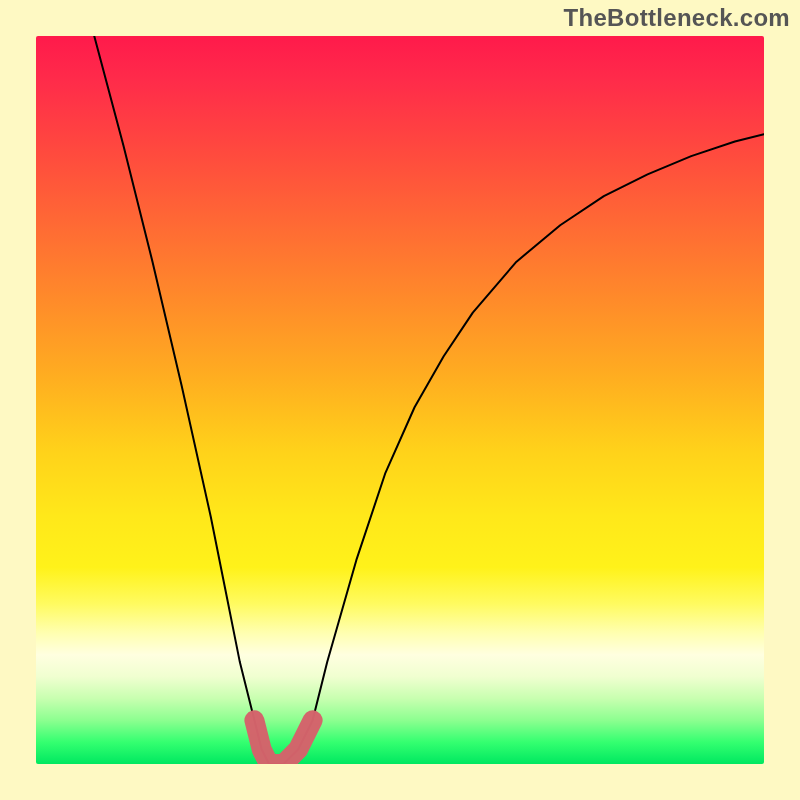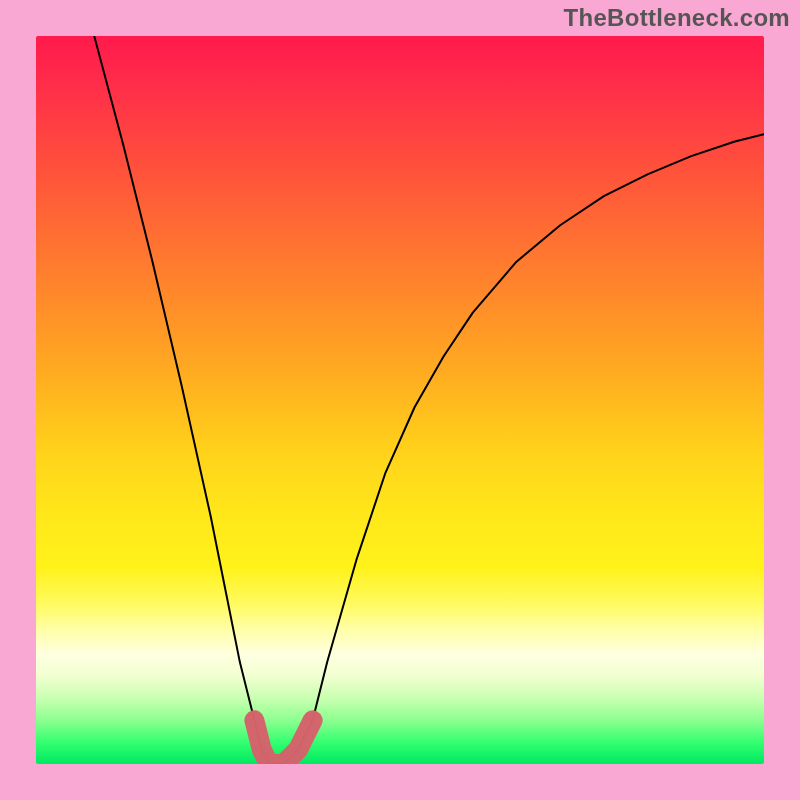--- a/index.html
+++ b/index.html
@@ -8,21 +8,21 @@
     width: 800px;
     height: 800px;
     background: #000;
     overflow: hidden;
     font-family: Arial, Helvetica, sans-serif;
   }
   .stage {
     position: relative;
     width: 800px;
     height: 800px;
-    background: #f9a8d4;
+    background: #fef9c3;
   }
   .watermark {
     position: absolute;
     top: 4px;
     right: 10px;
     color: #555;
     font-size: 24px;
     font-weight: 600;
     letter-spacing: 0.3px;
     z-index: 40;

